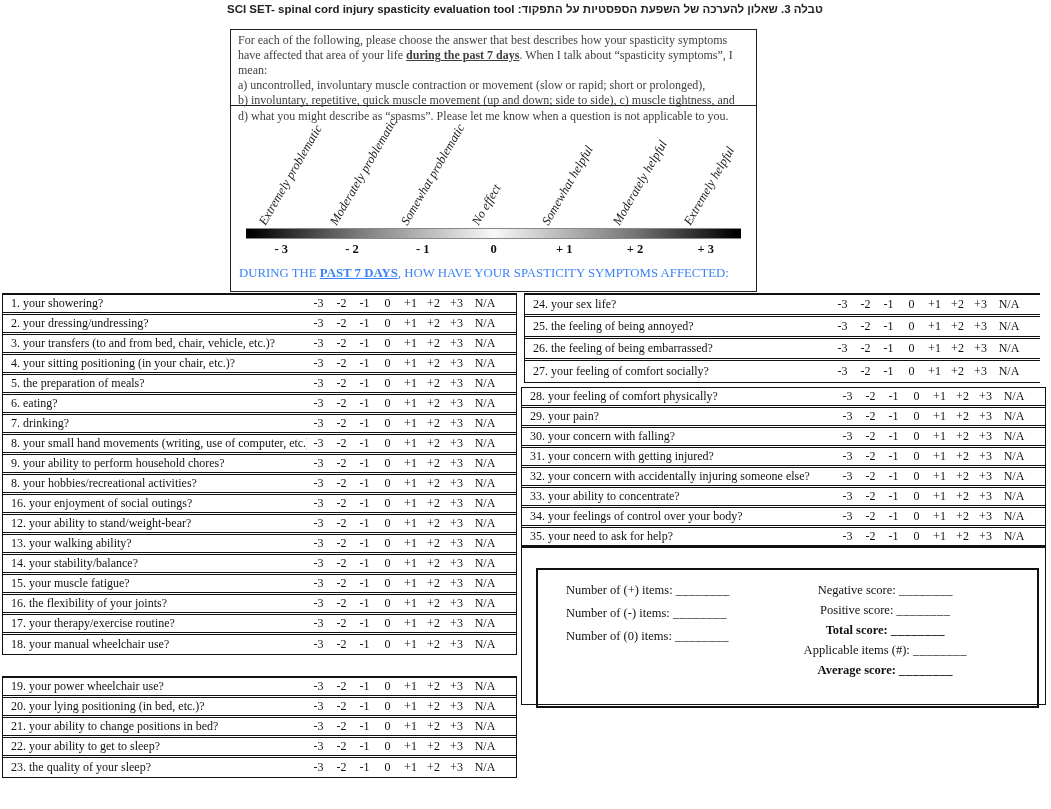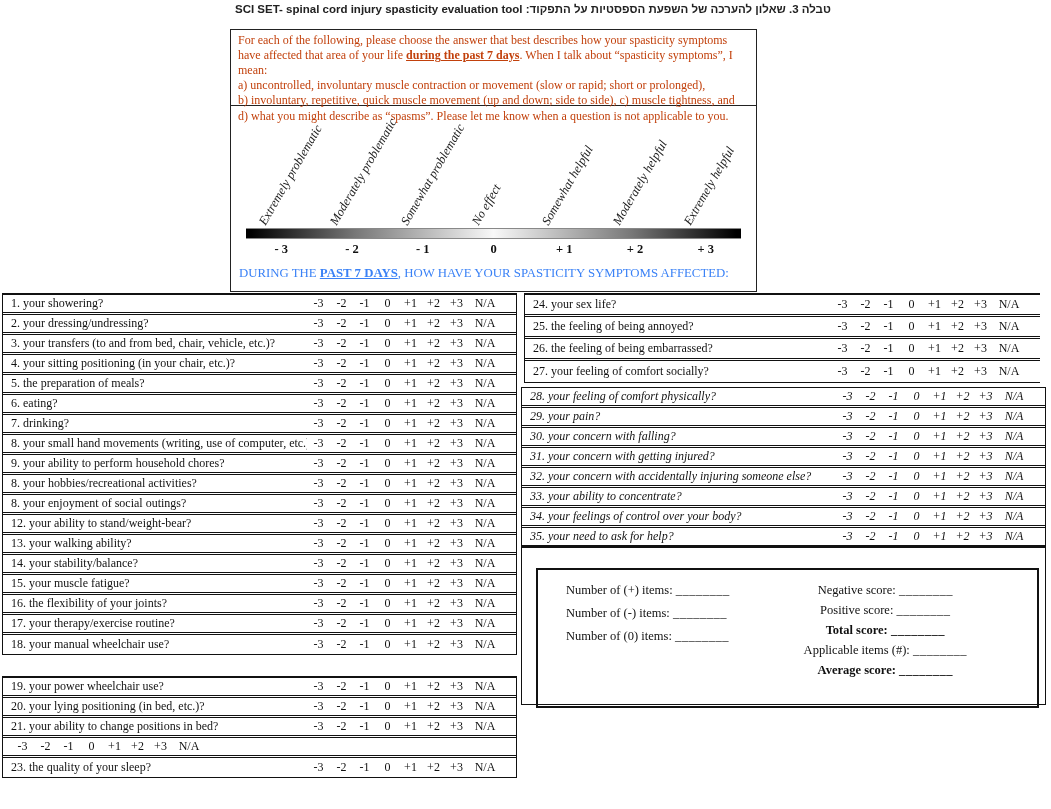--- a/index.html
+++ b/index.html
@@ -1,26 +1,26 @@
 <!DOCTYPE html>
 <html><head>
 <meta charset="utf-8">
 <style>
   html,body{margin:0;padding:0;background:#fff;}
   .page{position:relative;width:1051px;height:809px;background:#fff;overflow:hidden;
         font-family:"Liberation Serif",serif;color:#111;}
 
   
-  .form-title{position:absolute;left:235px;top:3px;white-space:nowrap;
+  .form-title{position:absolute;left:227px;top:3px;white-space:nowrap;
               font-family:"Liberation Sans",sans-serif;font-weight:bold;font-size:11.5px;color:#222;}
   .form-title .he{direction:rtl;unicode-bidi:isolate;}
 
   
   .instr-box{position:absolute;left:230px;top:29px;width:527px;height:77px;box-sizing:border-box;
-             border:1.5px solid #222;padding:3px 7px 0 7px;font-size:12px;line-height:1.26;color:#c2410c;}
+             border:1.5px solid #222;padding:3px 7px 0 7px;font-size:12px;line-height:1.26;color:#404040;}
   .instr-box u{text-underline-offset:1px;}
 
   
   .scale-box{position:absolute;left:230px;top:106px;width:527px;height:186px;box-sizing:border-box;
              border:1.5px solid #222;border-top:none;}
   .scale-labels{position:absolute;left:15px;right:15px;top:0;height:120px;display:flex;}
   .lcol{flex:1 1 0;position:relative;}
   .lcol span{position:absolute;left:calc(50% - 12px);bottom:-2px;transform:rotate(-60deg);
              transform-origin:0 100%;white-space:nowrap;font-style:italic;font-size:12.5px;color:#222;}
   .scale-bar{position:absolute;left:15px;right:15px;top:122px;height:9px;
@@ -42,21 +42,21 @@
   #table-a .qrow:last-child,#table-b .qrow:last-child{border-bottom:1.5px solid #111;}
   #table-c .qrow:last-child{border-bottom:1px solid #111;}
   .qtext{flex:1;font-size:12px;white-space:nowrap;overflow:hidden;color:#111;}
   .ratings{display:flex;padding-right:14px;}
   .ropt{width:23px;text-align:center;font-size:12px;color:#111;}
   .ropt:last-child{width:34px;}
 
   
   #panel-d{position:absolute;left:521px;top:387px;width:525px;height:318px;box-sizing:border-box;
            border:1.5px solid #111;}
-  #table-d{position:relative;width:100%;font-style:italic;}
+  #table-d{position:relative;width:100%;}
   #table-d .qrow:last-child{border-bottom:3px solid #111;}
   .scorebox{position:absolute;left:14px;right:6px;top:180px;height:140px;box-sizing:border-box;
             border:2.5px solid #111;display:flex;padding-top:13px;}
   .sb-left{width:42%;padding-left:28px;box-sizing:border-box;}
   .sb-right{flex:1;text-align:center;padding-right:14px;}
   .sline{font-size:12.5px;margin-bottom:8px;white-space:nowrap;color:#111;}
   .sb-right .sline{margin-bottom:5px;}
   .sline.bold{font-weight:bold;}
   .fblank{letter-spacing:.5px;}
 </style>
@@ -236,21 +236,21 @@
           <span class="ropt">-2</span>
           <span class="ropt">-1</span>
           <span class="ropt">0</span>
           <span class="ropt">+1</span>
           <span class="ropt">+2</span>
           <span class="ropt">+3</span>
           <span class="ropt">N/A</span>
         </div>
       </div>
       <div class="qrow">
-        <div class="qtext">8. your enjoyment of social outings?</div>
+        <div class="qtext">16. your enjoyment of social outings?</div>
         <div class="ratings">
           <span class="ropt">-3</span>
           <span class="ropt">-2</span>
           <span class="ropt">-1</span>
           <span class="ropt">0</span>
           <span class="ropt">+1</span>
           <span class="ropt">+2</span>
           <span class="ropt">+3</span>
           <span class="ropt">N/A</span>
         </div>
@@ -381,20 +381,21 @@
           <span class="ropt">-2</span>
           <span class="ropt">-1</span>
           <span class="ropt">0</span>
           <span class="ropt">+1</span>
           <span class="ropt">+2</span>
           <span class="ropt">+3</span>
           <span class="ropt">N/A</span>
         </div>
       </div>
       <div class="qrow">
+        <div class="qtext">22. your ability to get to sleep?</div>
         <div class="ratings">
           <span class="ropt">-3</span>
           <span class="ropt">-2</span>
           <span class="ropt">-1</span>
           <span class="ropt">0</span>
           <span class="ropt">+1</span>
           <span class="ropt">+2</span>
           <span class="ropt">+3</span>
           <span class="ropt">N/A</span>
         </div>

